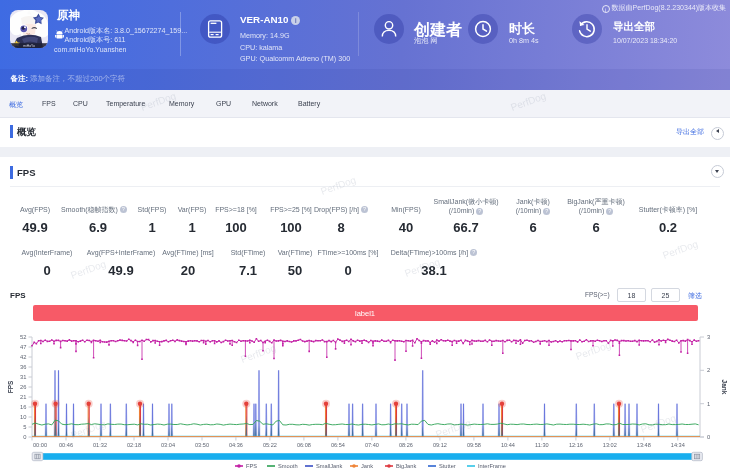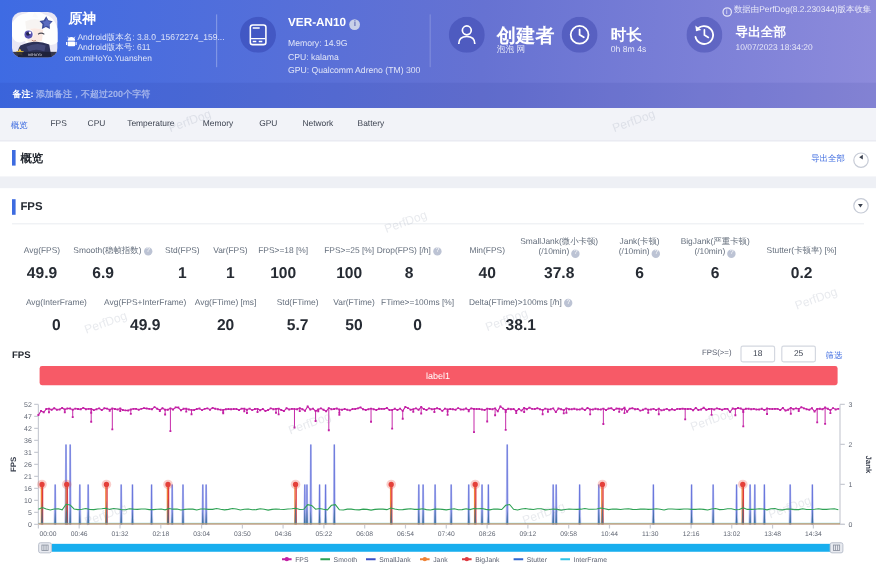--- a/index.html
+++ b/index.html
@@ -104,21 +104,21 @@
 <div class="abs hs" style="left:509px;top:36px;font-size:7.2px">0h 8m 4s</div>
 <svg width="30" height="30" viewBox="0 0 30 30" style="position:absolute;left:572px;top:14px">
 <circle cx="15" cy="15" r="15" fill="rgba(30,40,150,0.30)"></circle>
 <path d="M8.6 11.2 a7.4 7.4 0 1 1 -1 5.6" fill="none" stroke="#fff" stroke-width="1.5" stroke-linecap="round"></path>
 <path d="M7.4 7.2 l0.7 4.6 4.4-0.9Z" fill="#fff"></path>
 <path d="M15 10.8 v4.4 l3.3 2" fill="none" stroke="#fff" stroke-width="1.4" stroke-linecap="round"></path>
 </svg>
 <div class="abs hw" style="left:613px;top:20px;font-size:10.5px">导出全部</div>
 <div class="abs hs" style="left:613px;top:37px;font-size:7px">10/07/2023 18:34:20</div>
 <div class="abs hw" style="left:10.5px;top:73.5px;font-size:7.5px">备注:
-  <span style="font-weight:bold;color:rgba(255,255,255,0.5)">添加备注，不超过200个字符</span></div>
+  <span style="font-weight:normal;color:rgba(255,255,255,0.5)">添加备注，不超过200个字符</span></div>
 
 <div class="tabbar">
     <div class="tab act" style="left:9px">概览</div>
 <div class="tab" style="left:42px">FPS</div>
 <div class="tab" style="left:73px">CPU</div>
 <div class="tab" style="left:106px">Temperature</div>
 <div class="tab" style="left:169px">Memory</div>
 <div class="tab" style="left:216px">GPU</div>
 <div class="tab" style="left:252px">Network</div>
 <div class="tab" style="left:298px">Battery</div>
@@ -135,49 +135,49 @@
 <div class="card2"></div>
 <div class="bluebar" style="top:165.5px;height:13px"></div>
 <div class="sectitle" style="left:17px;top:166.5px">FPS</div>
 <div class="circbtn" style="left:711px;top:165px"></div>
 <div class="abs" style="left:714.5px;top:169.5px;width:0;height:0;border-left:2.5px solid transparent;border-right:2.5px solid transparent;border-top:3.5px solid #3c4250"></div>
 <div class="abs" style="left:10px;top:186px;width:710px;height:1px;background:#edeff3"></div>
 
 <div class="slab" style="left:-40px;top:204.5px">Avg(FPS)</div>
 <div class="sval" style="left:-40px;top:220px">49.9</div>
 <div class="slab" style="left:19px;top:204.5px">Smooth(稳帧指数)<span class="qm">?</span></div>
-<div class="sval" style="left:11px;top:220px">6.9</div>
+<div class="sval" style="left:23px;top:220px">6.9</div>
 <div class="slab" style="left:77px;top:204.5px">Std(FPS)</div>
 <div class="sval" style="left:77px;top:220px">1</div>
 <div class="slab" style="left:117px;top:204.5px">Var(FPS)</div>
 <div class="sval" style="left:117px;top:220px">1</div>
 <div class="slab" style="left:161px;top:204.5px">FPS&gt;=18 [%]</div>
 <div class="sval" style="left:161px;top:220px">100</div>
 <div class="slab" style="left:216px;top:204.5px">FPS&gt;=25 [%]</div>
 <div class="sval" style="left:216px;top:220px">100</div>
 <div class="slab" style="left:266px;top:204.5px">Drop(FPS) [/h]<span class="qm">?</span></div>
 <div class="sval" style="left:266px;top:220px">8</div>
 <div class="slab" style="left:331px;top:204.5px">Min(FPS)</div>
 <div class="sval" style="left:331px;top:220px">40</div>
 <div class="slab" style="left:391px;top:196.5px">SmallJank(微小卡顿)<br>(/10min)<span class="qm">?</span></div>
-<div class="sval" style="left:391px;top:220px">37.8</div>
+<div class="sval" style="left:391px;top:220px">66.7</div>
 <div class="slab" style="left:458px;top:196.5px">Jank(卡顿)<br>(/10min)<span class="qm">?</span></div>
 <div class="sval" style="left:458px;top:220px">6</div>
 <div class="slab" style="left:521px;top:196.5px">BigJank(严重卡顿)<br>(/10min)<span class="qm">?</span></div>
 <div class="sval" style="left:521px;top:220px">6</div>
 <div class="slab" style="left:593px;top:204.5px">Stutter(卡顿率) [%]</div>
 <div class="sval" style="left:593px;top:220px">0.2</div>
 <div class="slab" style="left:-28px;top:247.5px">Avg(InterFrame)</div>
 <div class="sval" style="left:-28px;top:263px">0</div>
 <div class="slab" style="left:46px;top:247.5px">Avg(FPS+InterFrame)</div>
 <div class="sval" style="left:46px;top:263px">49.9</div>
 <div class="slab" style="left:113px;top:247.5px">Avg(FTime) [ms]</div>
 <div class="sval" style="left:113px;top:263px">20</div>
 <div class="slab" style="left:173px;top:247.5px">Std(FTime)</div>
-<div class="sval" style="left:173px;top:263px">5.7</div>
+<div class="sval" style="left:173px;top:263px">7.1</div>
 <div class="slab" style="left:220px;top:247.5px">Var(FTime)</div>
 <div class="sval" style="left:220px;top:263px">50</div>
 <div class="slab" style="left:273px;top:247.5px">FTime&gt;=100ms [%]</div>
 <div class="sval" style="left:273px;top:263px">0</div>
 <div class="slab" style="left:359px;top:247.5px">Delta(FTime)&gt;100ms [/h]<span class="qm">?</span></div>
 <div class="sval" style="left:359px;top:263px">38.1</div>
 
 <div class="abs" style="left:10px;top:290.5px;font-size:8px;font-weight:bold;color:#262b33">FPS</div>
 <div class="abs" style="left:585px;top:291px;font-size:6.5px;color:#5a6070">FPS(&gt;=)</div>
 <div class="abs" style="left:617px;top:288px;width:29px;height:14px;border:1px solid #d4d8e0;border-radius:2px;font-size:7px;color:#3c4250;text-align:center;line-height:13px">18</div>

